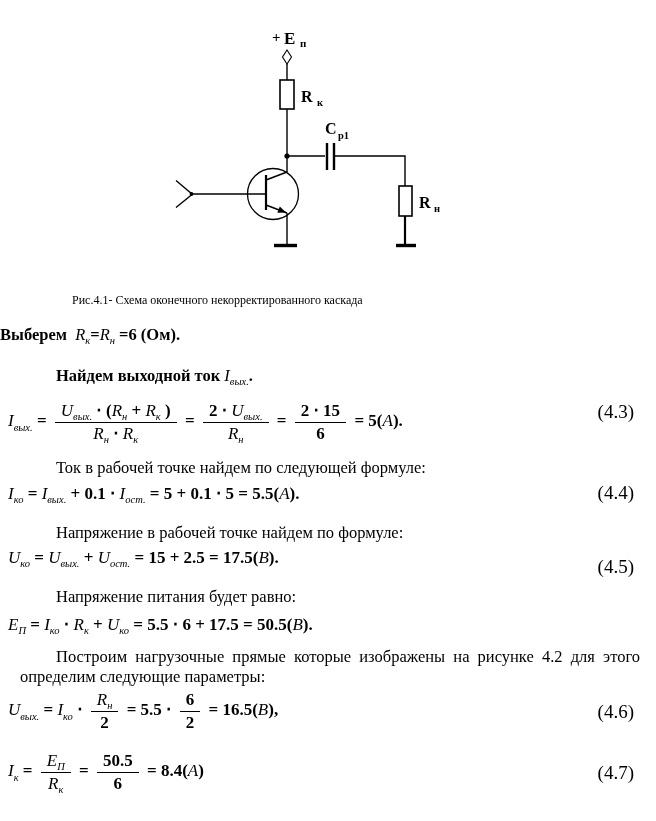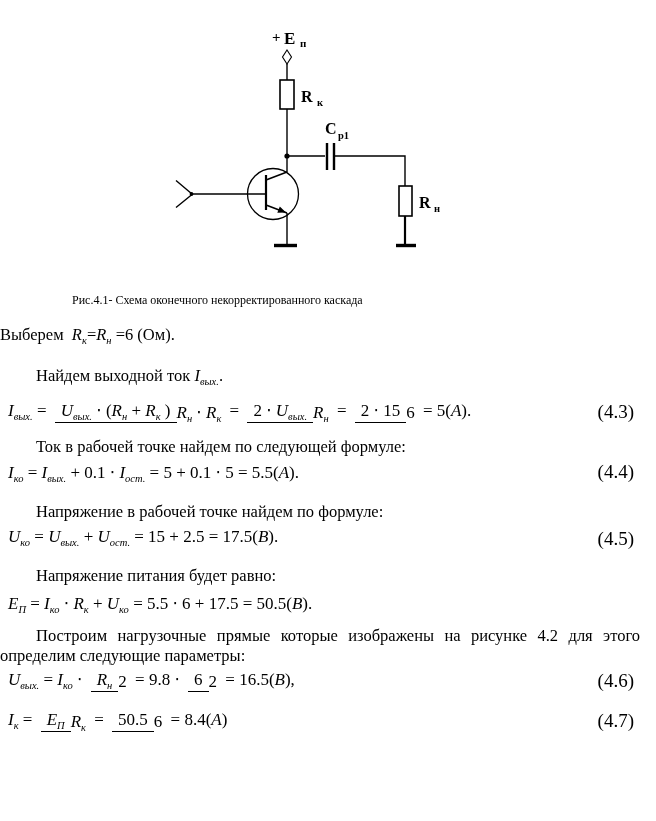--- a/index.html
+++ b/index.html
@@ -11,39 +11,39 @@
   }
   .page { position:relative; width:656px; height:821px; }
 
   
   .figure { display:block; }
   .fig-label { font-family:"Liberation Serif", serif; font-weight:bold; }
 
   
   .caption { font-size:12px; line-height:20px; padding-left:72px; }
   .para { font-size:16.5px; line-height:20px; margin:0; padding-right:14px; }
-  .indent { text-indent:36px; }
+  .indent { text-indent:36px;margin-left:20px; }
   .just { text-align:justify; padding-right:16px; }
 
   
   .eqrow {
     display:flex; justify-content:space-between; align-items:center;
     padding-left:8px; padding-right:22px;
   }
   .eqline { font-size:17px; white-space:nowrap; }
   .eqnum  { font-size:19px; }
   .num-top .eqnum { align-self:flex-start; }
-  .num-low .eqnum { align-self:flex-end; position:relative; top:2px; }
+  .num-low .eqnum { align-self:flex-end; position:relative; top:9px; }
 
-  .rm { font-style:normal; }
+  .rm { font-style:normal;font-weight:bold; }
   .it { font-style:italic; }
   sub { font-size:10.5px; line-height:0; font-style:italic; }
 
   .frac {
-    display:inline-flex; flex-direction:row; align-items:center;
+    display:inline-flex; flex-direction:column; align-items:center;
     vertical-align:middle; margin:0 4px; line-height:1.18; text-align:center;
   }
   .frac > .num { display:block; padding:0 6px 1px; border-bottom:1.4px solid #000; }
   .frac > .den { display:block; padding-top:1px; }
 </style>
 </head>
 <body>
 
 <div class="page">
 
@@ -137,21 +137,21 @@
   <div class="eqrow" style="margin-top:7px">
     <span class="eqline"><span class="it">E</span><sub class="it">П</sub><span class="rm"> = </span><span class="it">I</span><sub class="it">ко</sub><span class="rm"> ⋅ </span><span class="it">R</span><sub class="it">к</sub><span class="rm"> + </span><span class="it">U</span><sub class="it">ко</sub><span class="rm"> = 5.5 ⋅ 6 + 17.5 = 50.5(</span><span class="it">В</span><span class="rm">).</span></span>
   </div>
 
   <p class="para indent just" style="margin-top:12px">Построим нагрузочные прямые которые изображены на рисунке 4.2 для этого определим следующие параметры:</p>
 
   <div class="eqrow" style="margin-top:3px">
     <span class="eqline"><span class="it">U</span><sub class="it">вых.</sub><span class="rm"> = </span><span class="it">I</span><sub class="it">ко</sub><span class="rm"> ⋅ </span><span class="frac">
           <span class="num"><span class="it">R</span><sub class="it">н</sub></span>
           <span class="den"><span class="rm">2</span></span>
-        </span><span class="rm"> = 9.8 ⋅ </span><span class="frac">
+        </span><span class="rm"> = 5.5 ⋅ </span><span class="frac">
           <span class="num"><span class="rm">6</span></span>
           <span class="den"><span class="rm">2</span></span>
         </span><span class="rm"> = 16.5(</span><span class="it">В</span><span class="rm">),</span></span>
     <span class="eqnum">(4.6)</span>
   </div>
 
   <div class="eqrow" style="margin-top:18px">
     <span class="eqline"><span class="it">I</span><sub class="it">к</sub><span class="rm"> = </span><span class="frac">
           <span class="num"><span class="it">E</span><sub class="it">П</sub></span>
           <span class="den"><span class="it">R</span><sub class="it">к</sub></span>

